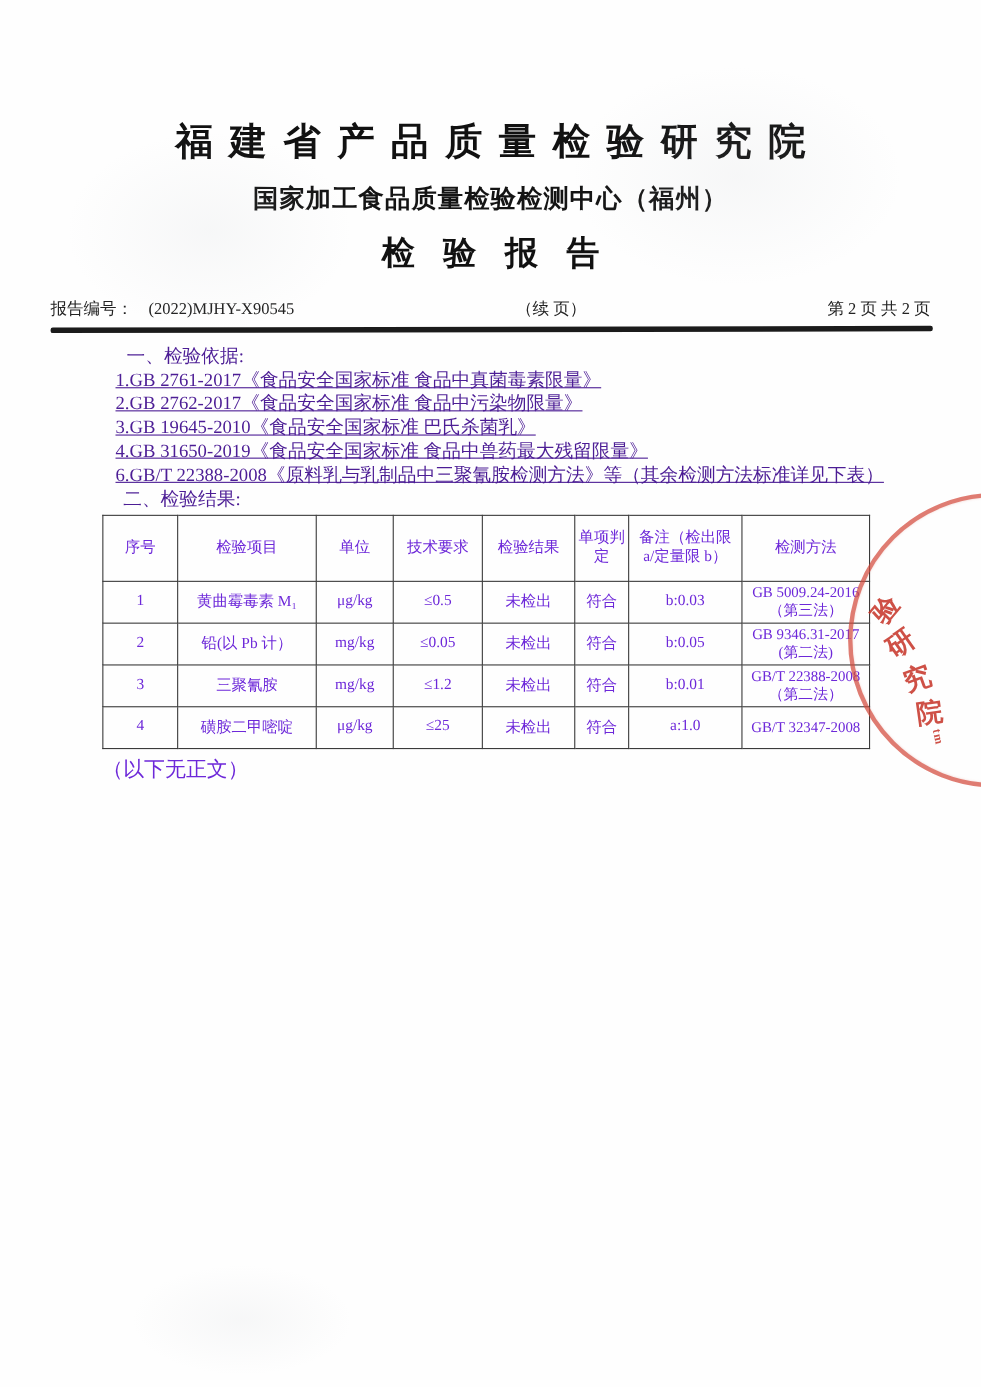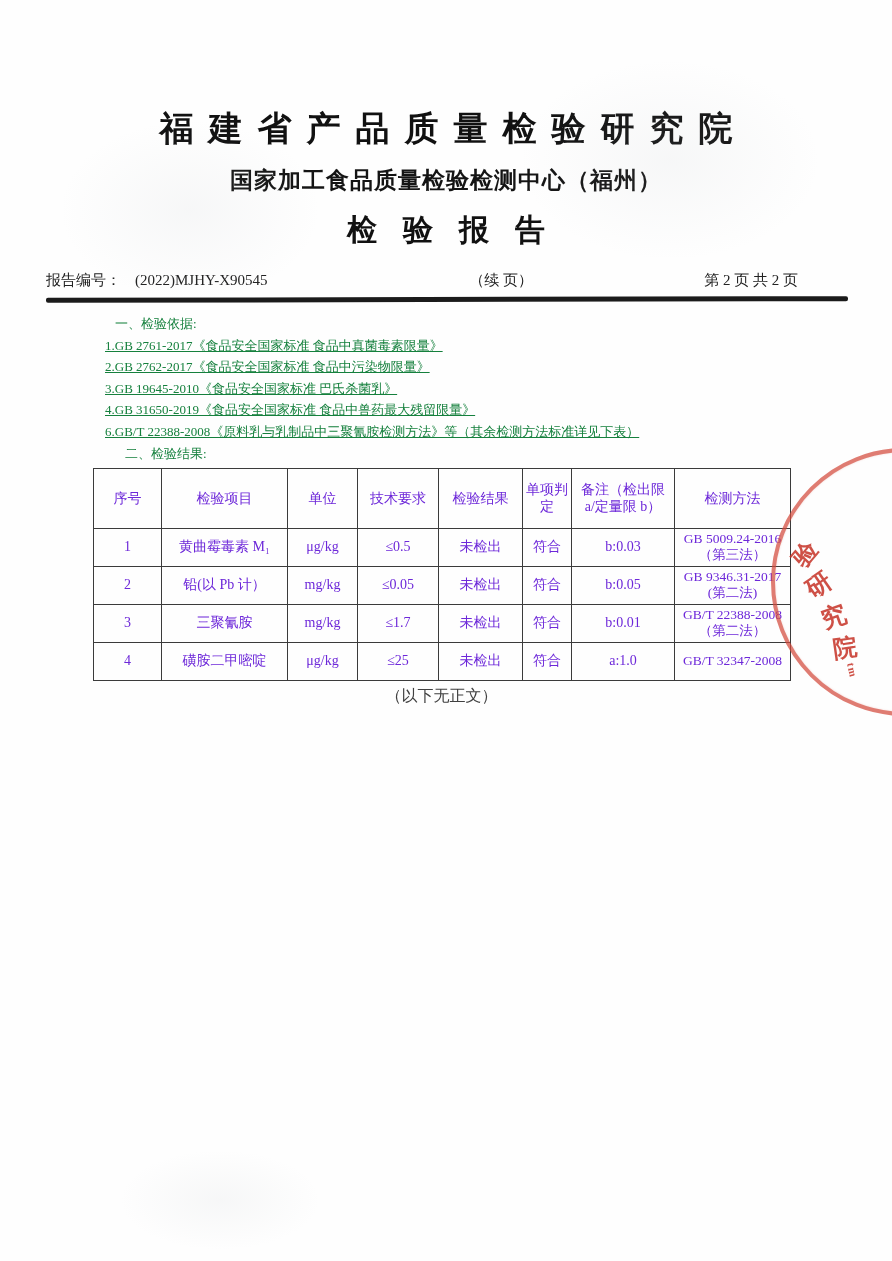--- a/index.html
+++ b/index.html
@@ -16,40 +16,40 @@
 
   .titles { padding-top:106px; text-align:center; }
   .title-institute { font-size:34px; font-weight:bold; letter-spacing:15px; padding-left:15px; color:#111; }
   .title-center    { margin-top:13px; font-size:23px; font-weight:bold; letter-spacing:1px; color:#141414; }
   .title-report    { margin-top:14px; font-size:30px; font-weight:bold; letter-spacing:26px; padding-left:26px; color:#111; }
 
   .meta-row { margin-top:20px; padding:0 46px; display:flex; align-items:baseline; font-size:15px; color:#222; }
   .meta-left  { width:300px; white-space:nowrap; }
   .meta-left .val { margin-left:14px; font-family:"Liberation Serif","DejaVu Serif",serif; }
   .meta-center{ flex:1; text-align:center;font-family:Liberation Serif, serif; }
-  .meta-right { width:190px; text-align:center; white-space:nowrap; }
+  .meta-right { width:190px; text-align:right; white-space:nowrap; }
 
   .rule { margin:7px 44px 0 46px; height:5px; background:#1b1b1b; border-radius:2px; transform:rotate(-0.12deg); }
 
-  .body-text { margin:11px 46px 0 105px; font-size:13px; line-height:21.5px; color:#15803d; }
+  .body-text { margin:11px 46px 0 105px; font-size:17px; line-height:21.5px; color:#4c1d95; }
   .sec-head { margin-left:10px; }
   .basis-item { text-indent:0;text-decoration:underline; }
-  .sec-head-2 { margin-left:20px; margin-top:1px; }
+  .sec-head-2 { margin-left:7px; margin-top:1px; }
 
   table.results { margin:3px 0 0 93px; border-collapse:collapse; table-layout:fixed; width:697px;
                   font-size:14px; color:#6d28d9; }
   table.results th, table.results td { border:1.5px solid #3b3b3b; text-align:center; vertical-align:middle;
                   padding:2px 3px; font-weight:normal; overflow:hidden; }
   table.results thead tr { height:60px; }
   table.results tbody tr { height:38px; }
   table.results th { line-height:17px; }
   td.method-cell { font-size:13.5px; line-height:16px; }
   td.item-cell { text-align:center; }
 
-  .end-note { width:697px; margin-left:93px; margin-top:5px; text-align:center; font-size:16px; color:#404040; }
+  .end-note { width:697px; margin-left:93px; margin-top:5px; text-align:left; font-size:19px; color:#6d28d9; }
 
   
   .stamp { position:absolute; left:771px; top:448px; width:268px; height:268px; border-radius:50%;
            border:4px solid rgba(210,74,60,0.72); pointer-events:none;
            box-shadow:inset 0 0 2px rgba(210,74,60,0.25); }
   .stamp-char { position:absolute; color:rgba(198,49,38,0.85); font-weight:bold; pointer-events:none;
                 font-family:"Liberation Serif","DejaVu Serif",serif; }
   .sc1 { left:793px; top:538px; font-size:24px; transform:rotate(-50deg); }
   .sc2 { left:806px; top:568px; font-size:25px; transform:rotate(-35deg); }
   .sc3 { left:821px; top:600px; font-size:25px; transform:rotate(-20deg); }
@@ -132,21 +132,21 @@
         <td>≤0.05</td>
         <td>未检出</td>
         <td>符合</td>
         <td>b:0.05</td>
         <td class="method-cell">GB 9346.31-2017 (第二法)</td>
       </tr>
       <tr>
         <td>3</td>
         <td class="item-cell">三聚氰胺</td>
         <td>mg/kg</td>
-        <td>≤1.7</td>
+        <td>≤1.2</td>
         <td>未检出</td>
         <td>符合</td>
         <td>b:0.01</td>
         <td class="method-cell">GB/T 22388-2008（第二法）</td>
       </tr>
       <tr>
         <td>4</td>
         <td class="item-cell">磺胺二甲嘧啶</td>
         <td>μg/kg</td>
         <td>≤25</td>

